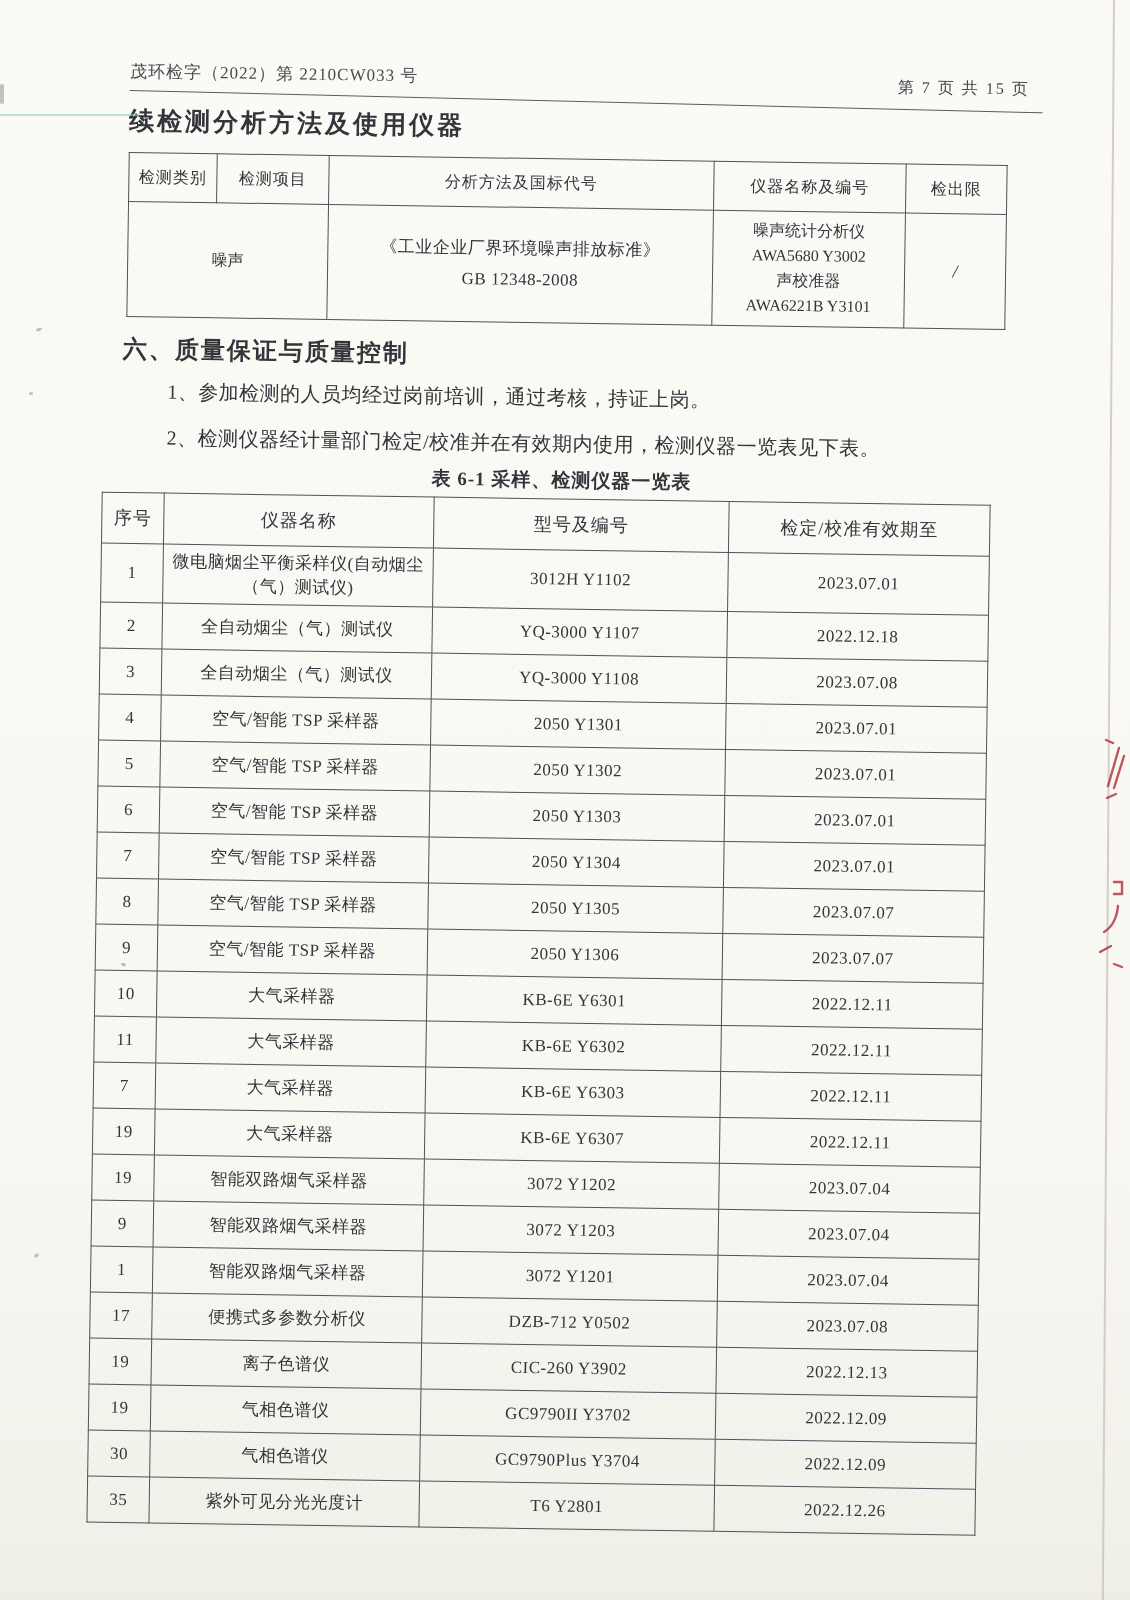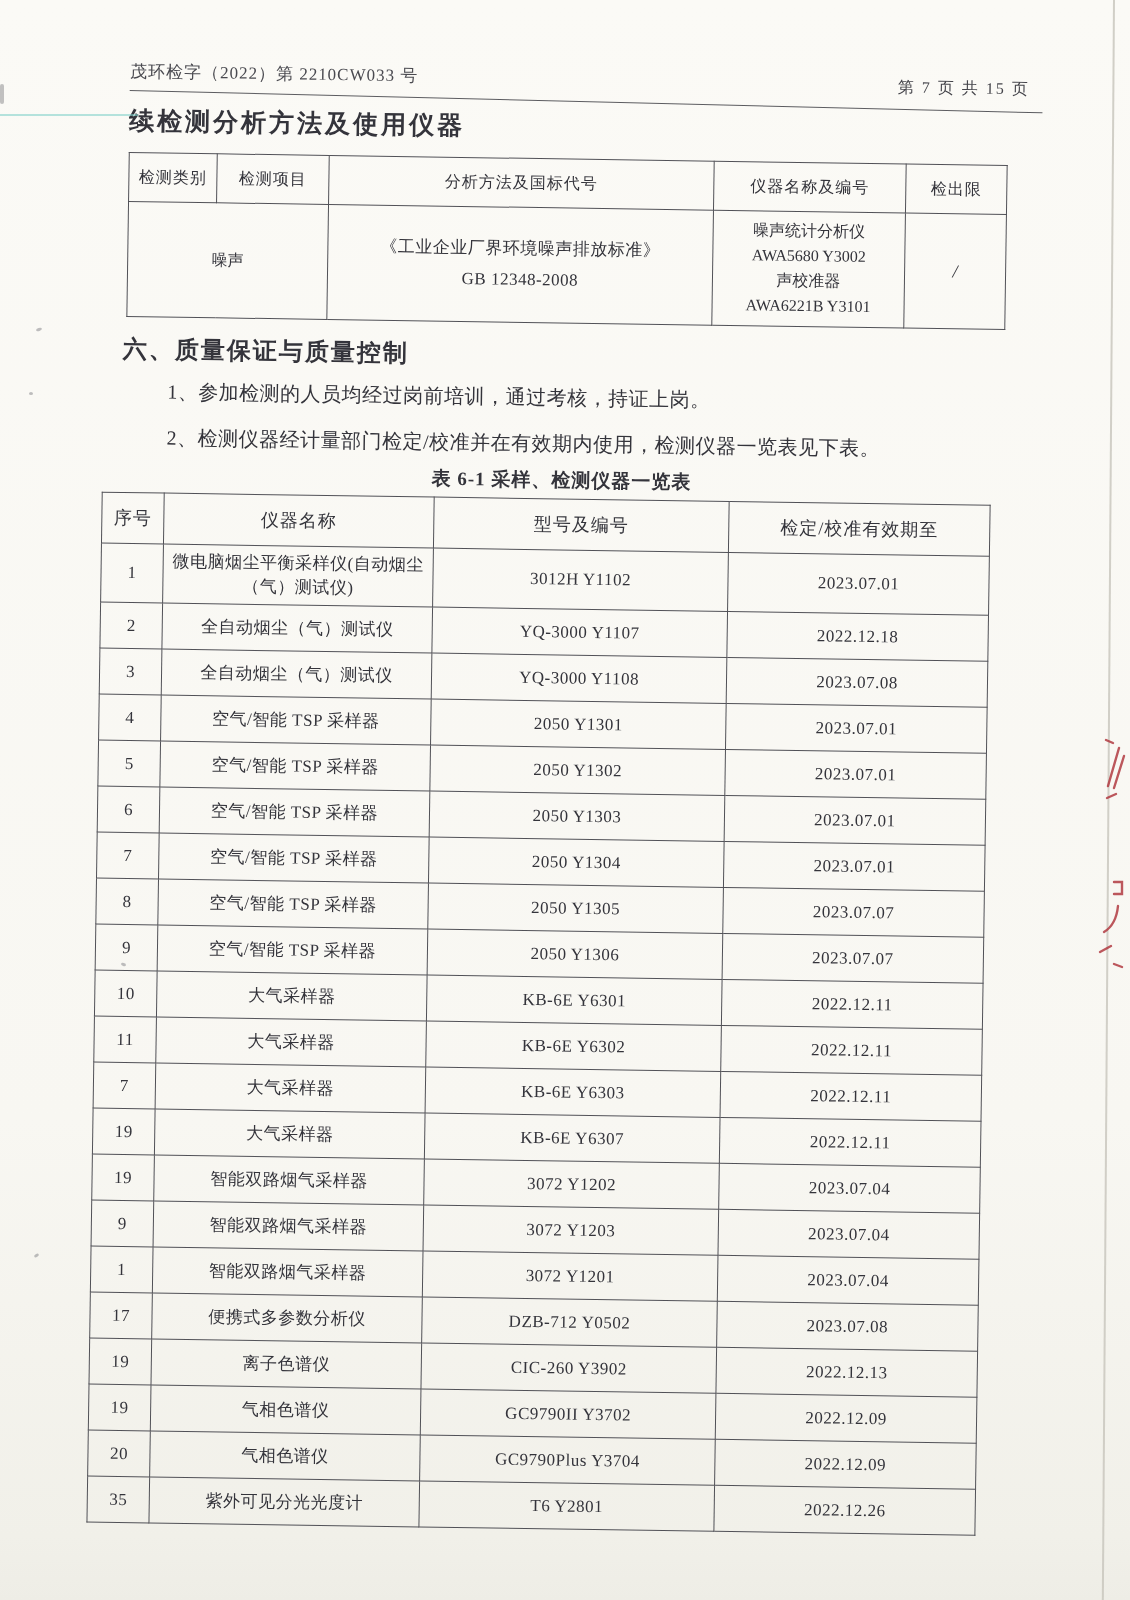--- a/index.html
+++ b/index.html
@@ -236,21 +236,21 @@
             <td class="c2">CIC-260 Y3902</td>
             <td class="c3">2022.12.13</td>
           </tr>
           <tr>
             <td class="c0">19</td>
             <td class="c1">气相色谱仪</td>
             <td class="c2">GC9790II Y3702</td>
             <td class="c3">2022.12.09</td>
           </tr>
           <tr>
-            <td class="c0">20</td>
+            <td class="c0">30</td>
             <td class="c1">气相色谱仪</td>
             <td class="c2">GC9790Plus Y3704</td>
             <td class="c3">2022.12.09</td>
           </tr>
           <tr>
             <td class="c0">35</td>
             <td class="c1">紫外可见分光光度计</td>
             <td class="c2">T6 Y2801</td>
             <td class="c3">2022.12.26</td>
           </tr>

